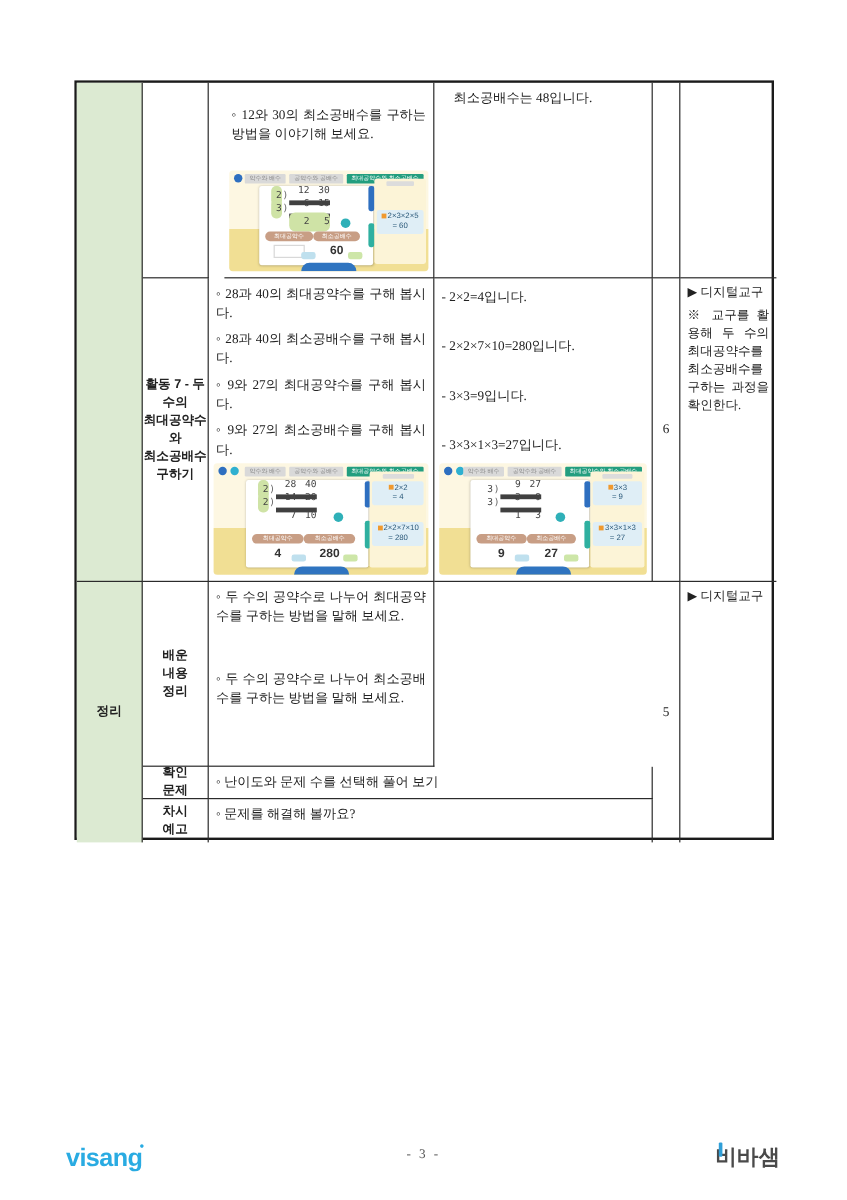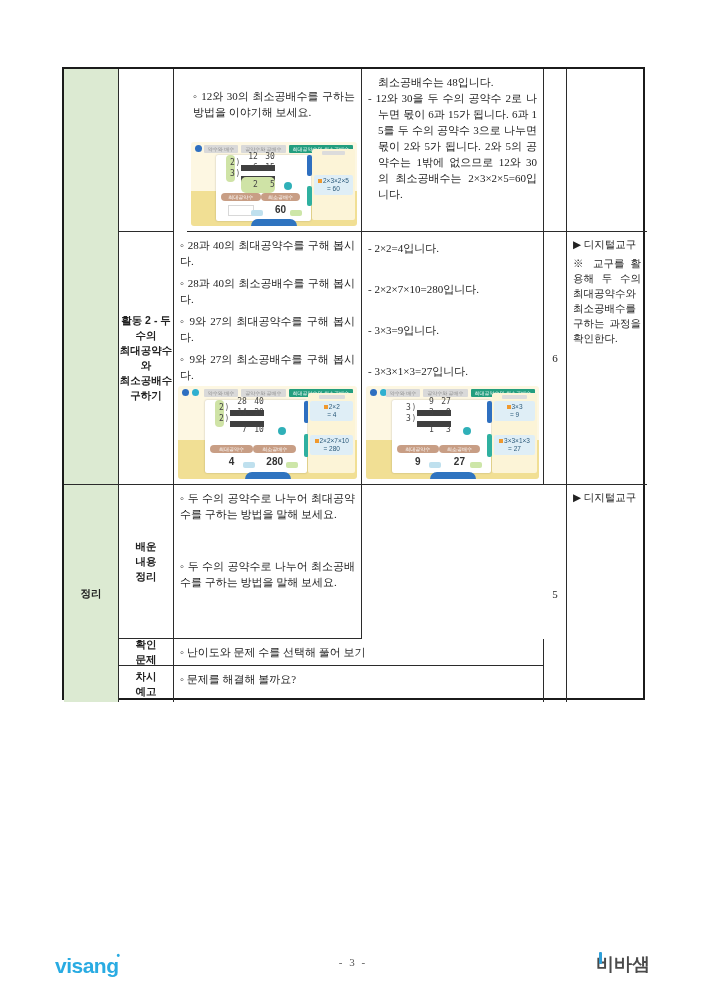--- a/index.html
+++ b/index.html
@@ -45,21 +45,21 @@
   .tab.active { background:#239e7f; color:#fff; }
   .card { position:absolute; left:15%; top:15%; width:57%; bottom:6%;
           background:#fff; border-radius:2px; box-shadow:0 0 2px rgba(0,0,0,.25); }
   .division { position:absolute; top:5px; left:10px; font-size:8px; color:#444;
               font-family:"DejaVu Sans Mono",monospace; }
   .drow { display:flex; height:11px; align-items:flex-end; }
   .dd { width:9px; text-align:right; border-radius:4px; }
   .hl-div .dd { background:#cfe3a6; }
   .dp { width:6px; text-align:center; color:#666; }
   .dnwrap { display:flex; }
-  .drow.u .dnwrap { border-bottom:6px solid #404040; }
+  .drow.u .dnwrap { border-bottom:4px solid #404040; }
   .dn { width:17px; text-align:right; }
   .drow.hl .dnwrap { background:#cfe3a6; border-radius:5px; }
   .go-dot { position:absolute; top:27px; left:72%; width:8px; height:8px; border-radius:50%;
             background:#2fb0b8; }
   .pills { position:absolute; left:5px; right:5px; bottom:3px; display:flex; justify-content:flex-start; }
   .pcol { width:47%; text-align:center; position:relative; }
   .pill { display:block; background:#c89e85; color:#fff; font-size:5px; line-height:8px;
           height:8px; border-radius:4px; white-space:nowrap; overflow:hidden; }
   .pval { display:inline-block; font-weight:700; font-size:10px; color:#333; margin-top:1px; }
   .vinput { display:inline-block; width:26px; height:11px; background:#fff;
@@ -158,28 +158,27 @@
         <div class="panel">
           <div class="panel-head"></div>
           <div class="fbox lone"><span class="sq"></span><span>2×3×2×5</span><div>= 60</div></div>
         </div>
         <div class="arc"></div>
       </div>
     </div>
 
     <div class="cell" style="grid-column:4;grid-row:1;">
       <div class="leadp">최소공배수는 48입니다.</div>
-      <div class="dashp">- 12와 30을 두 수의 공약수 2로 나누면 몫이 6과 15가 됩니다. 6과 15를 두 수의 공약수 3으로 나누면 몫이 2와 5가 됩니다. 2와 5의 공약수는 1밖에 없으므로 12와 30의 최소공배수는 2×3×2×5=60입니다.</div>
     </div>
 
     <div class="cell" style="grid-column:5;grid-row:1;padding:0;"></div>
     <div class="cell noR" style="grid-column:6;grid-row:1;"></div>
 
     <div class="cell center" style="grid-column:2;grid-row:2;">
-      <span class="headtxt">활동 2 - 두 수의 최대공약수 와 최소공배수 구하기</span>
+      <span class="headtxt">활동 7 - 두 수의 최대공약수 와 최소공배수 구하기</span>
     </div>
 
     <div class="cell colflex" style="grid-column:3;grid-row:2;">
       <div class="qtext q-gap">◦ 28과 40의 최대공약수를 구해 봅시다.</div>
       <div class="qtext q-gap">◦ 28과 40의 최소공배수를 구해 봅시다.</div>
       <div class="qtext q-gap">◦ 9와 27의 최대공약수를 구해 봅시다.</div>
       <div class="qtext">◦ 9와 27의 최소공배수를 구해 봅시다.</div>
 
       <div class="shot" style="height:93px;margin-left:-2px;margin-right:-2px;">
         <div class="navdots">
@@ -294,21 +293,21 @@
         <div class="arc"></div>
       </div>
     </div>
 
     <div class="cell center timec" style="grid-column:5;grid-row:2;padding:0;">
       <span>6</span>
     </div>
 
     <div class="cell noR" style="grid-column:6;grid-row:2;">
       <div class="note">▶ 디지털교구</div>
-      <div class="note" style="margin-top:4px;">※ 교구를 활용해 두 수의 최대공약수와 최소공배수를 구하는 과정을 확인한다.</div>
+      <div class="note" style="margin-top:4px;">※ 교구를 활용해 두 수의 최대공약수를 최소공배수를 구하는 과정을 확인한다.</div>
     </div>
 
     <div class="cell" style="grid-column:3;grid-row:3;">
       <div class="qtext" style="margin-bottom:36px;">◦ 두 수의 공약수로 나누어 최대공약수를 구하는 방법을 말해 보세요.</div>
       <div class="qtext">◦ 두 수의 공약수로 나누어 최소공배수를 구하는 방법을 말해 보세요.</div>
     </div>
 
     <div class="cell center" style="grid-column:2;grid-row:3;">
       <span class="headtxt">배운 내용 정리</span>
     </div>

